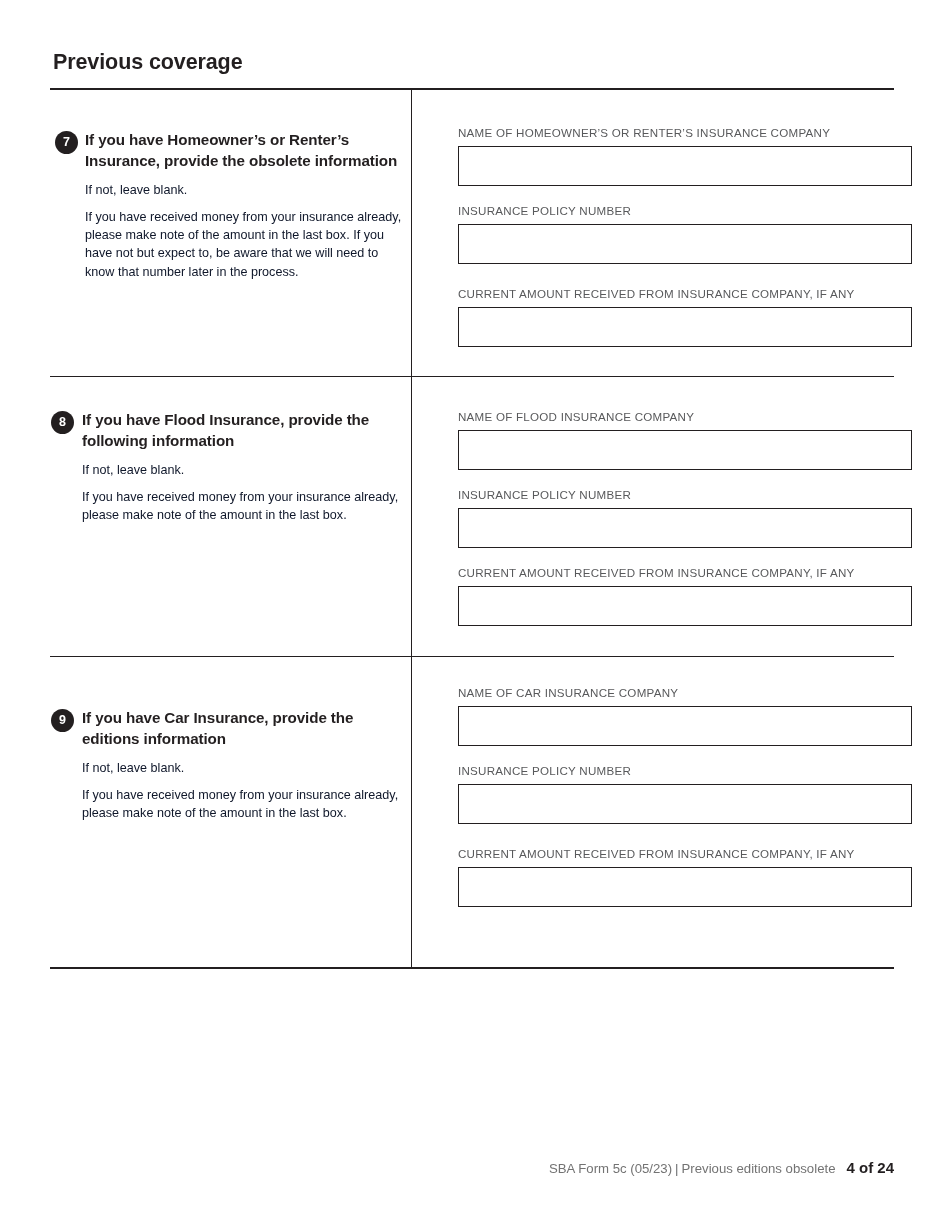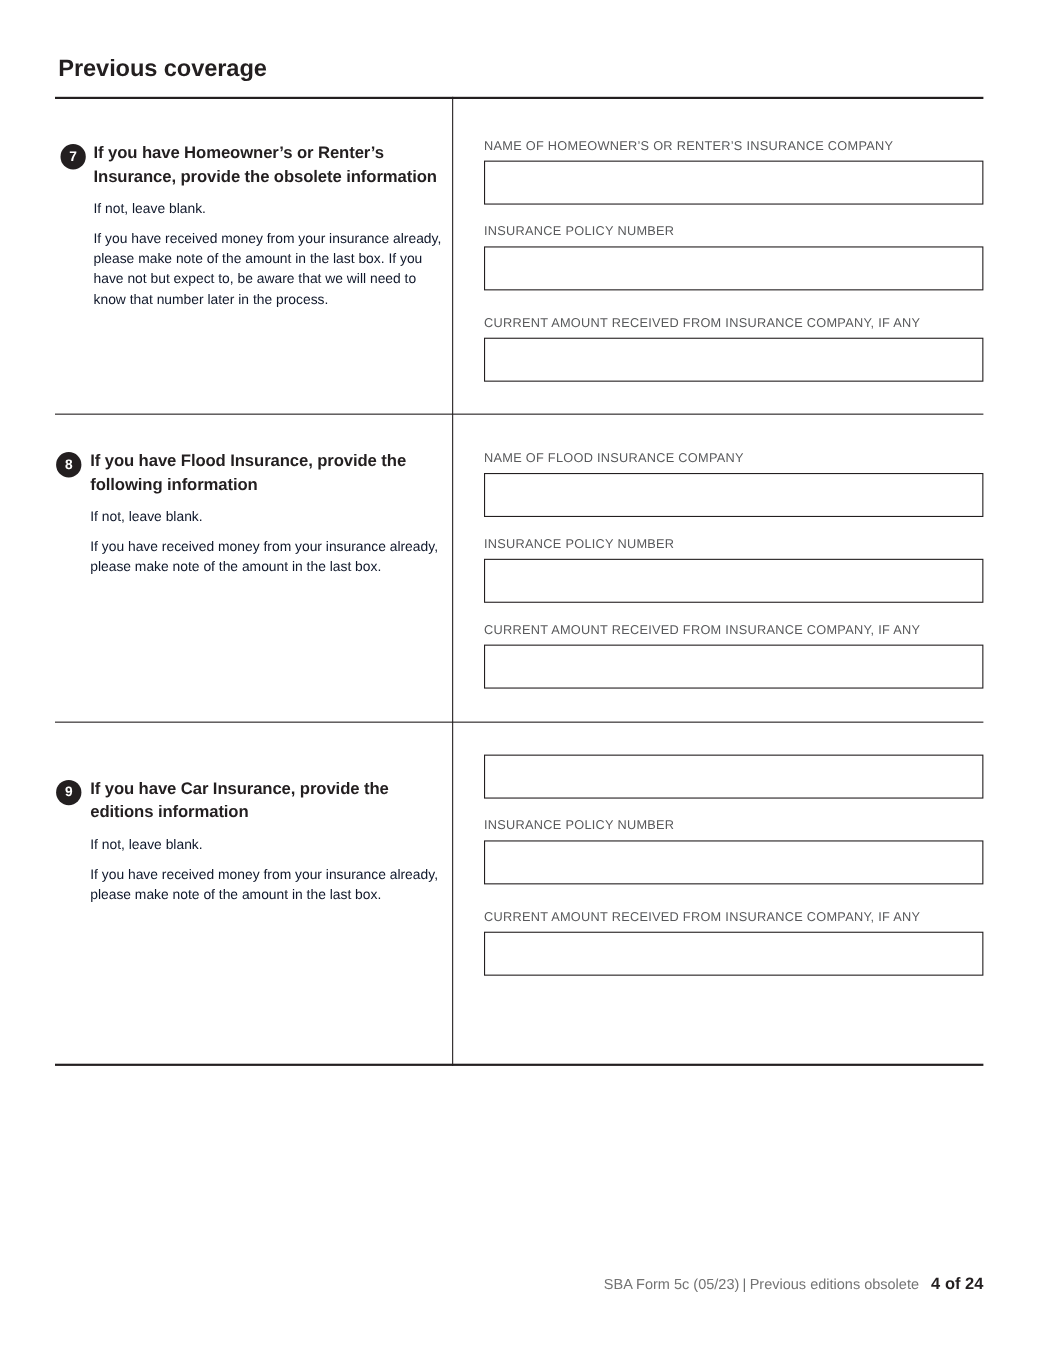--- a/index.html
+++ b/index.html
@@ -77,21 +77,21 @@
   .sec8 { top: 290px; }
   .sec9 { top: 570px; }
 
   .left-col {
     position: absolute;
     left: 0;
     width: 352px;
   }
   .right-col {
     position: absolute;
-    left: 390px;
+    left: 408px;
     width: 454px;
   }
 
   
   .q-head {
     position: relative;
     padding-left: 35px;
   }
   .badge {
     position: absolute;
@@ -249,20 +249,21 @@
           <div class="badge b9">9</div>
           <div class="q-title">If you have Car Insurance, provide the editions information</div>
         </div>
         <div class="q-note">If not, leave blank.</div>
         <div class="q-note">If you have received money from your insurance already, please make note of the amount in the last box.</div>
       </div>
 
       <div class="right-col" style="top:0;">
         <div style="height:28px;"></div>
         <div class="field">
+          <div class="field-label">NAME OF CAR INSURANCE COMPANY</div>
           <input class="field-input" type="text" value="" style="">
         </div>
         <div class="field">
           <div class="field-label">INSURANCE POLICY NUMBER</div>
           <input class="field-input" type="text" value="" style="">
         </div>
         <div class="field extra-gap">
           <div class="field-label">CURRENT AMOUNT RECEIVED FROM INSURANCE COMPANY, IF ANY</div>
           <input class="field-input" type="text" value="" style="">
         </div>

